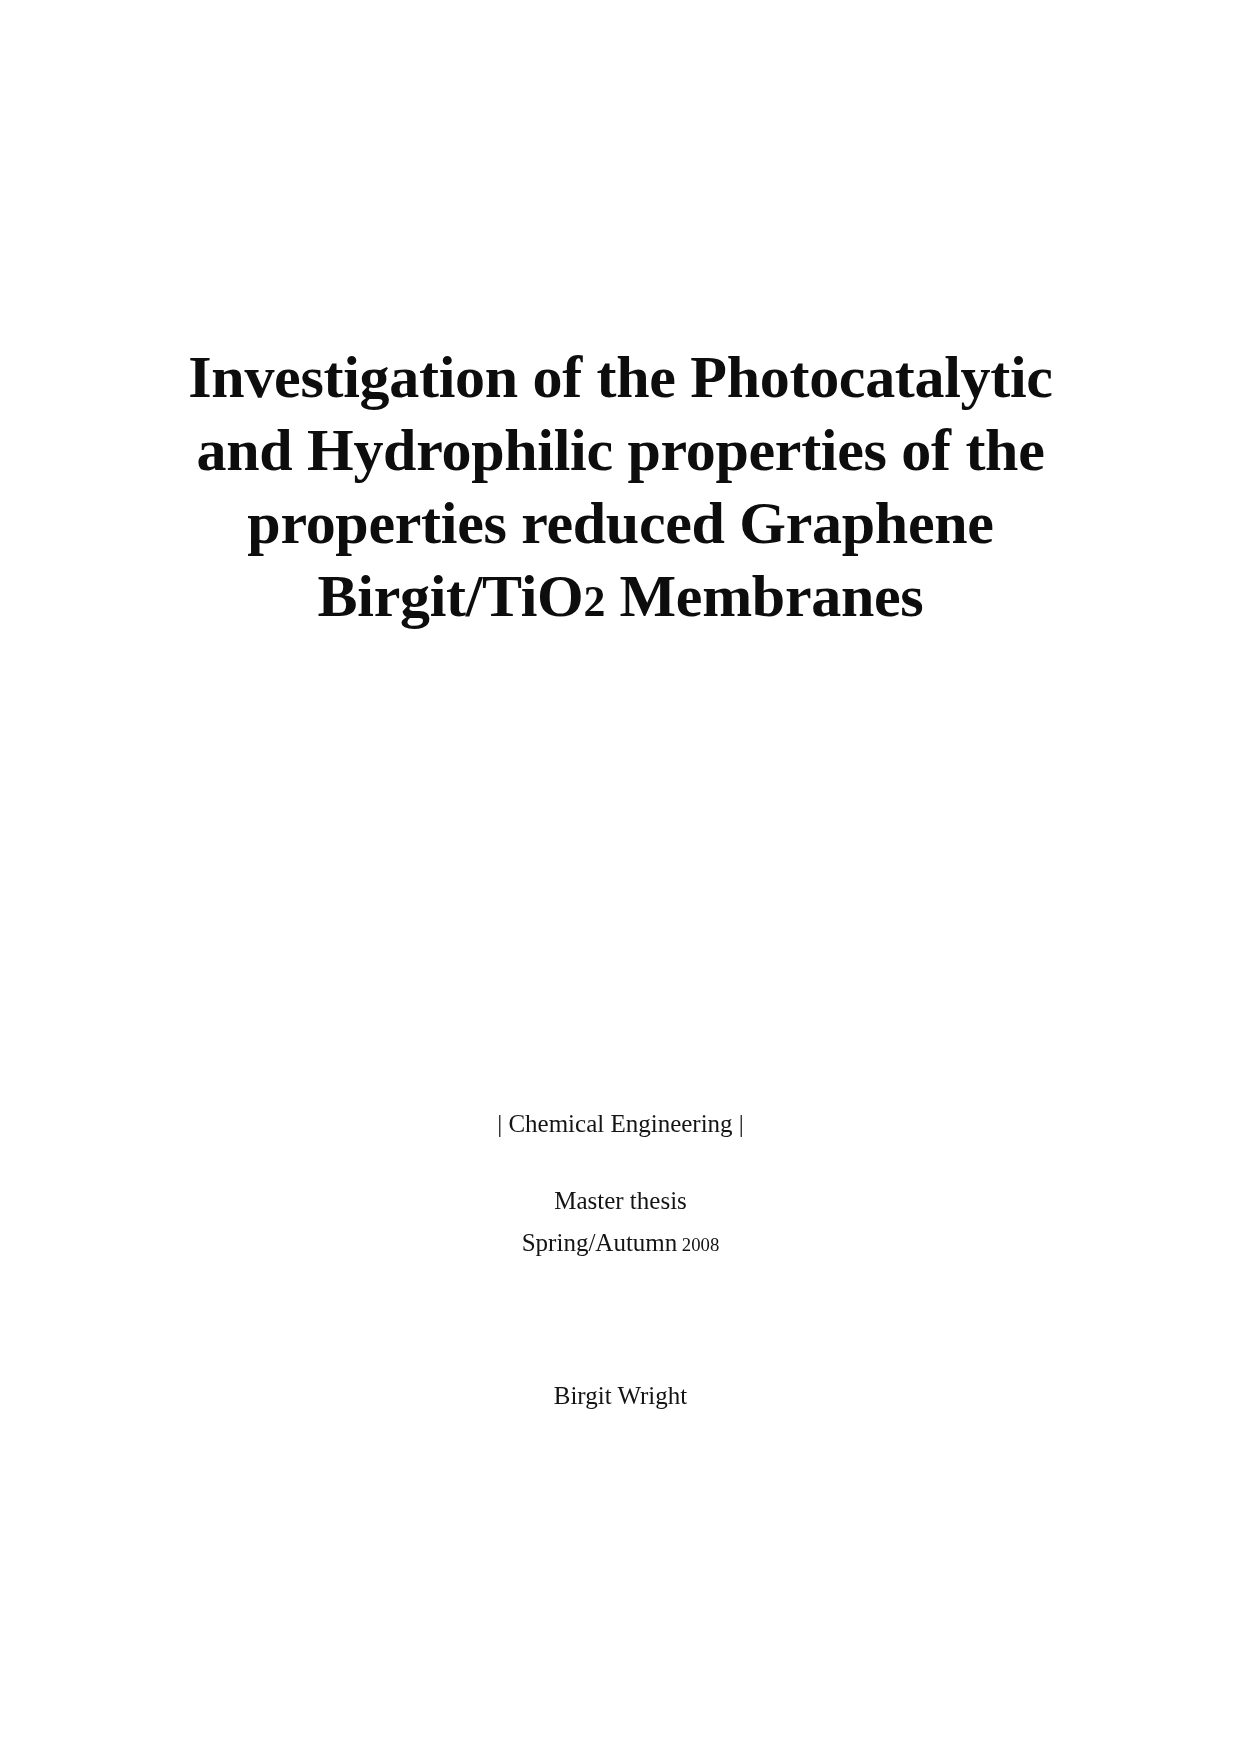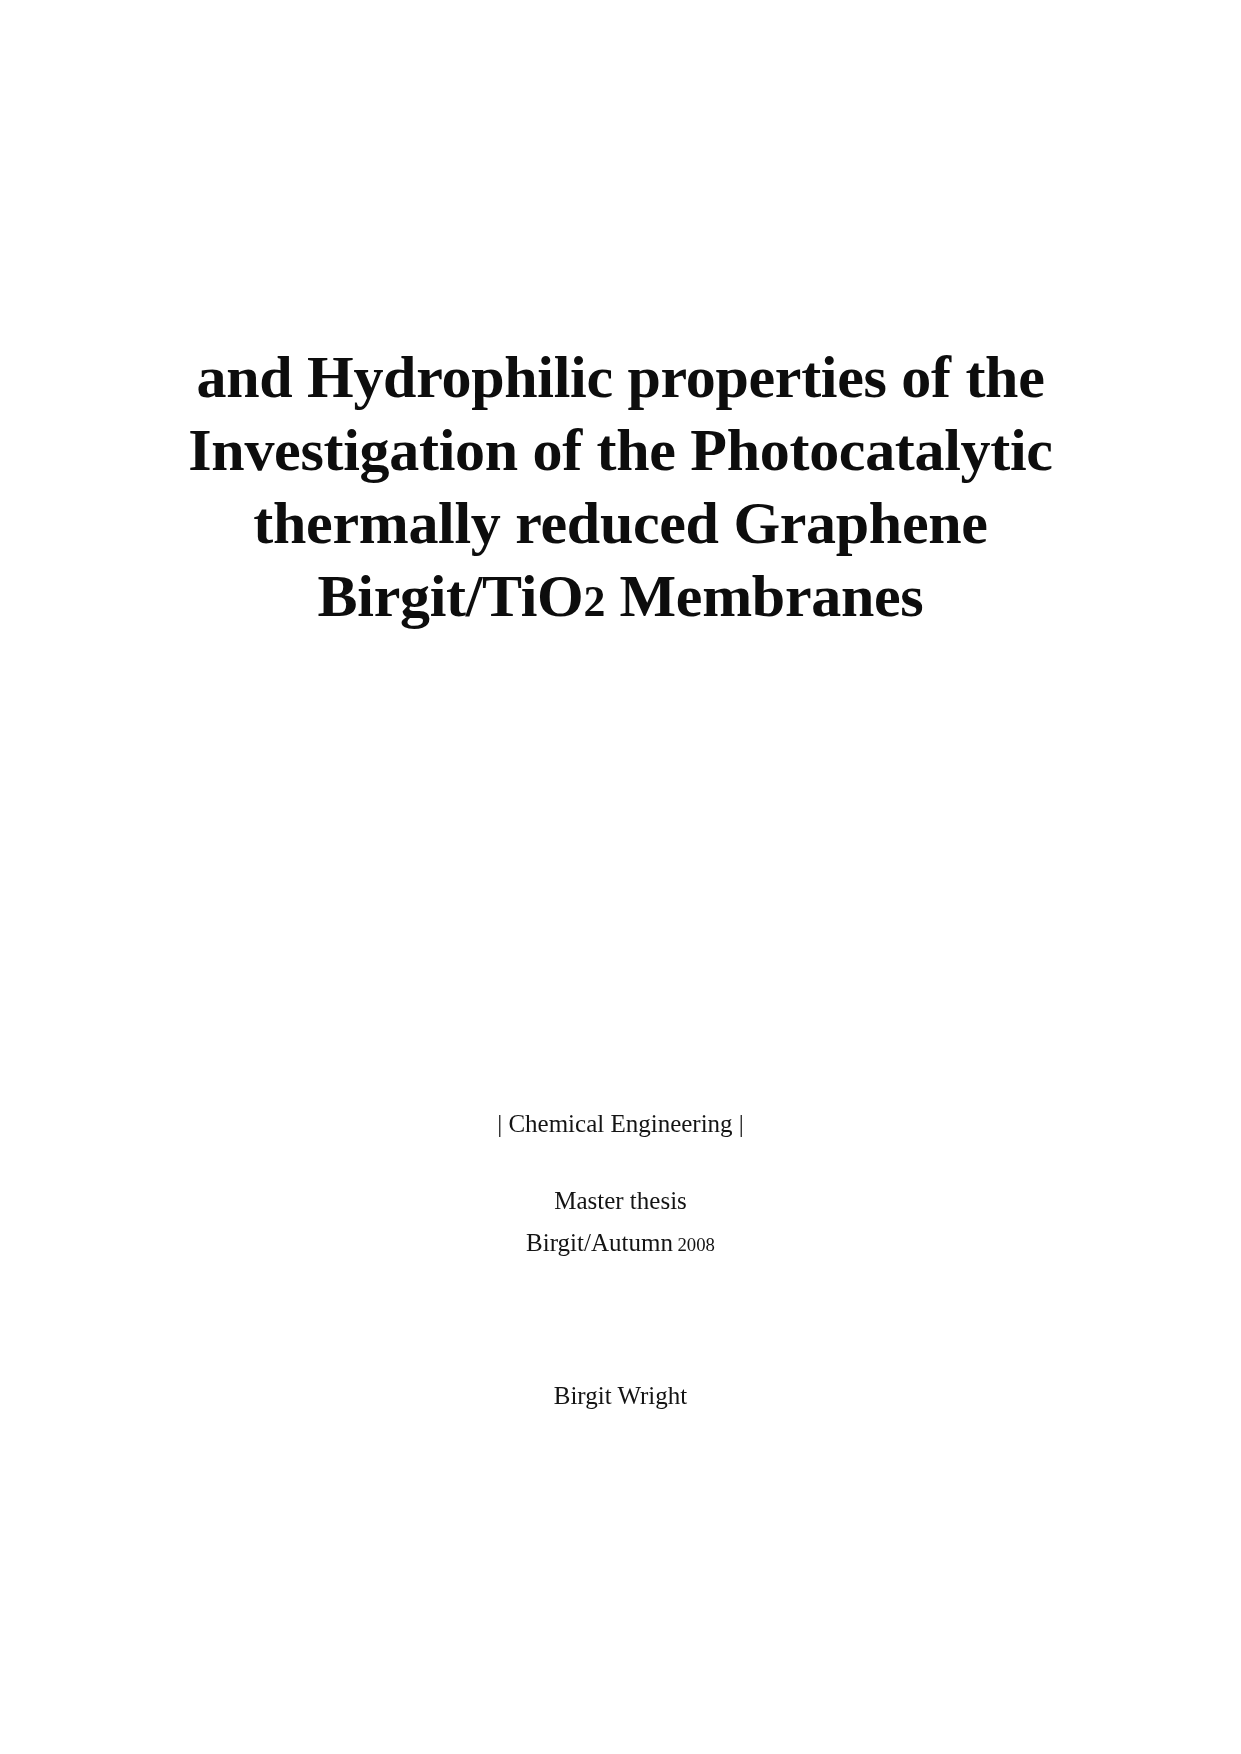--- a/index.html
+++ b/index.html
@@ -58,28 +58,28 @@
     font-size: 0.75em;
   }
   .author-line { top: 1352px; margin-top: 24px; }
 </style>
 </head>
 <body>
 
 <div class="page">
 
   <header class="centered title-block">
+    <div class="title-line">Investigation of the Photocatalytic</div>
     <div class="title-line">and Hydrophilic properties of the</div>
-    <div class="title-line">Investigation of the Photocatalytic</div>
-    <div class="title-line">thermally reduced Graphene</div>
+    <div class="title-line">properties reduced Graphene</div>
     <div class="title-line"><span>Birgit/TiO</span><span class="osf-digit">2</span><span class="word-gap">Membranes</span></div>
   </header>
 
   <div class="centered body-line dept-line">| Chemical Engineering |</div>
 
   <div class="centered thesis-block">
     <div>Master thesis</div>
-    <div><span>Birgit/Autumn</span><span class="osf-year word-gap">2008</span></div>
+    <div><span>Spring/Autumn</span><span class="osf-year word-gap">2008</span></div>
   </div>
 
   <div class="centered body-line author-line">Birgit Wright</div>
 
 </div>
 
 </body></html>

